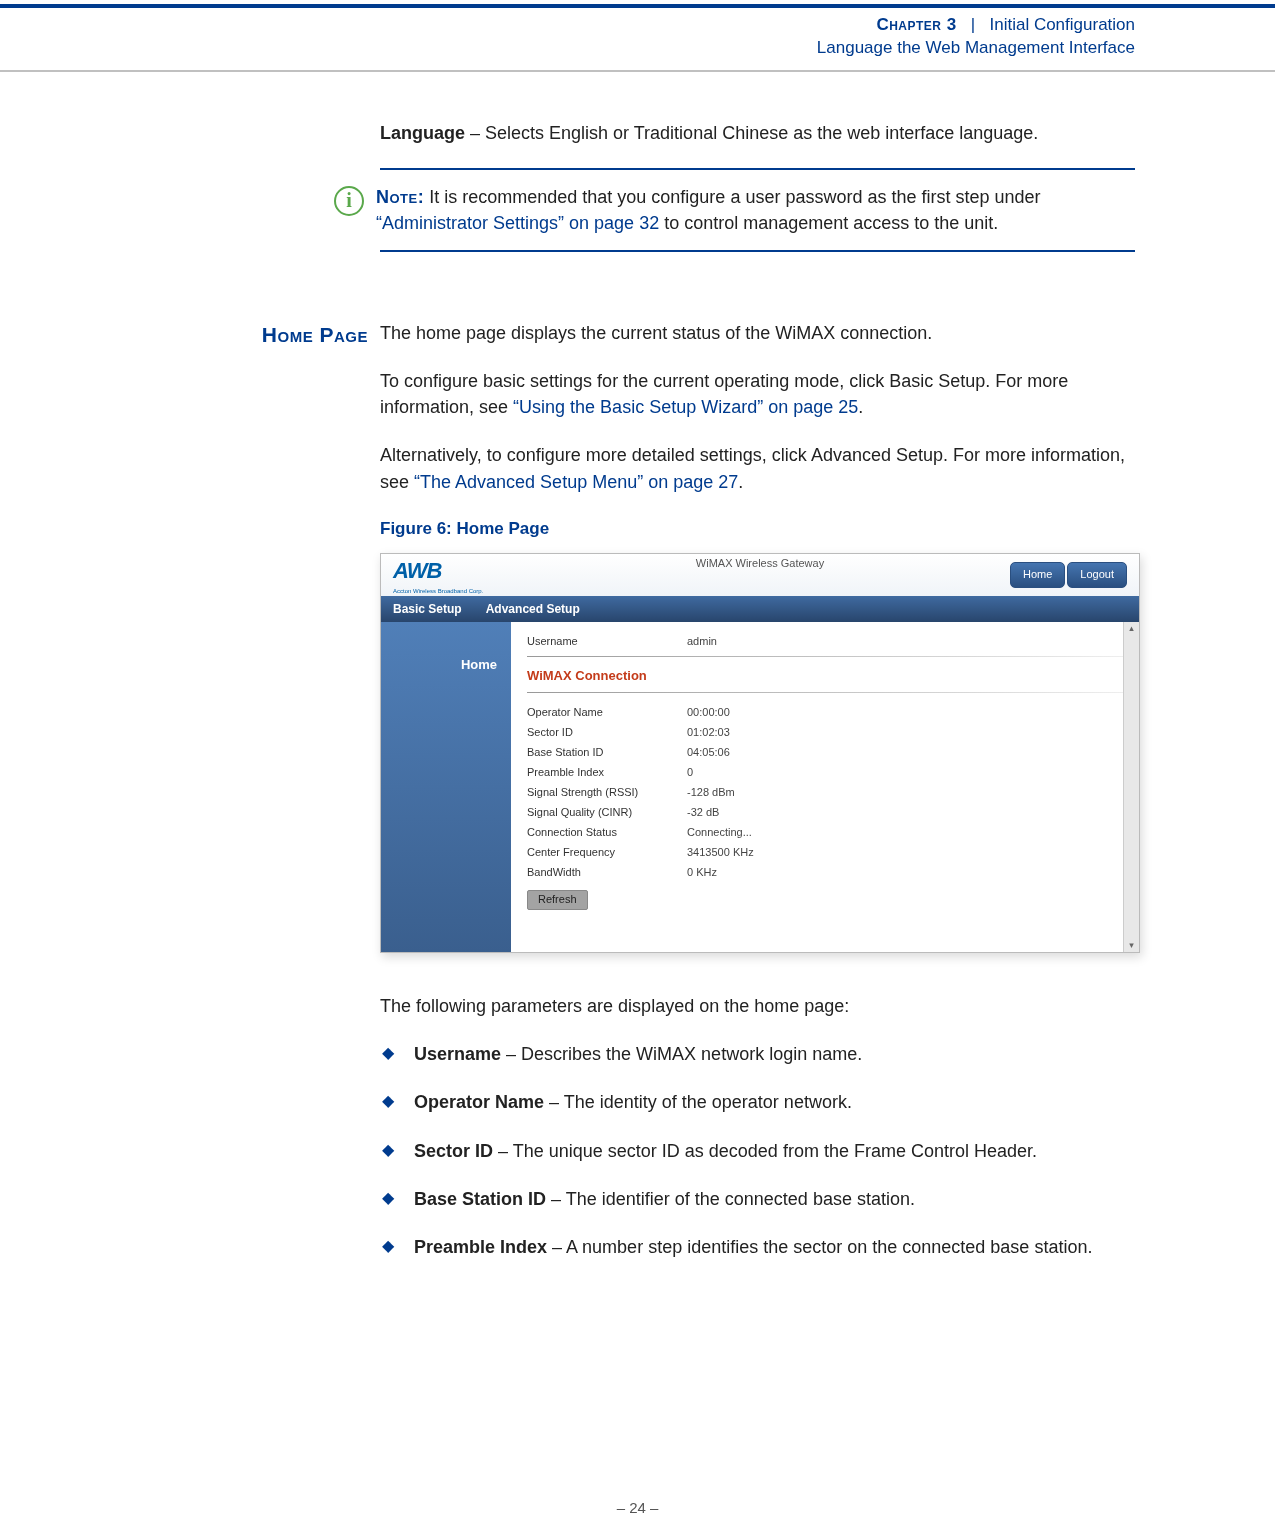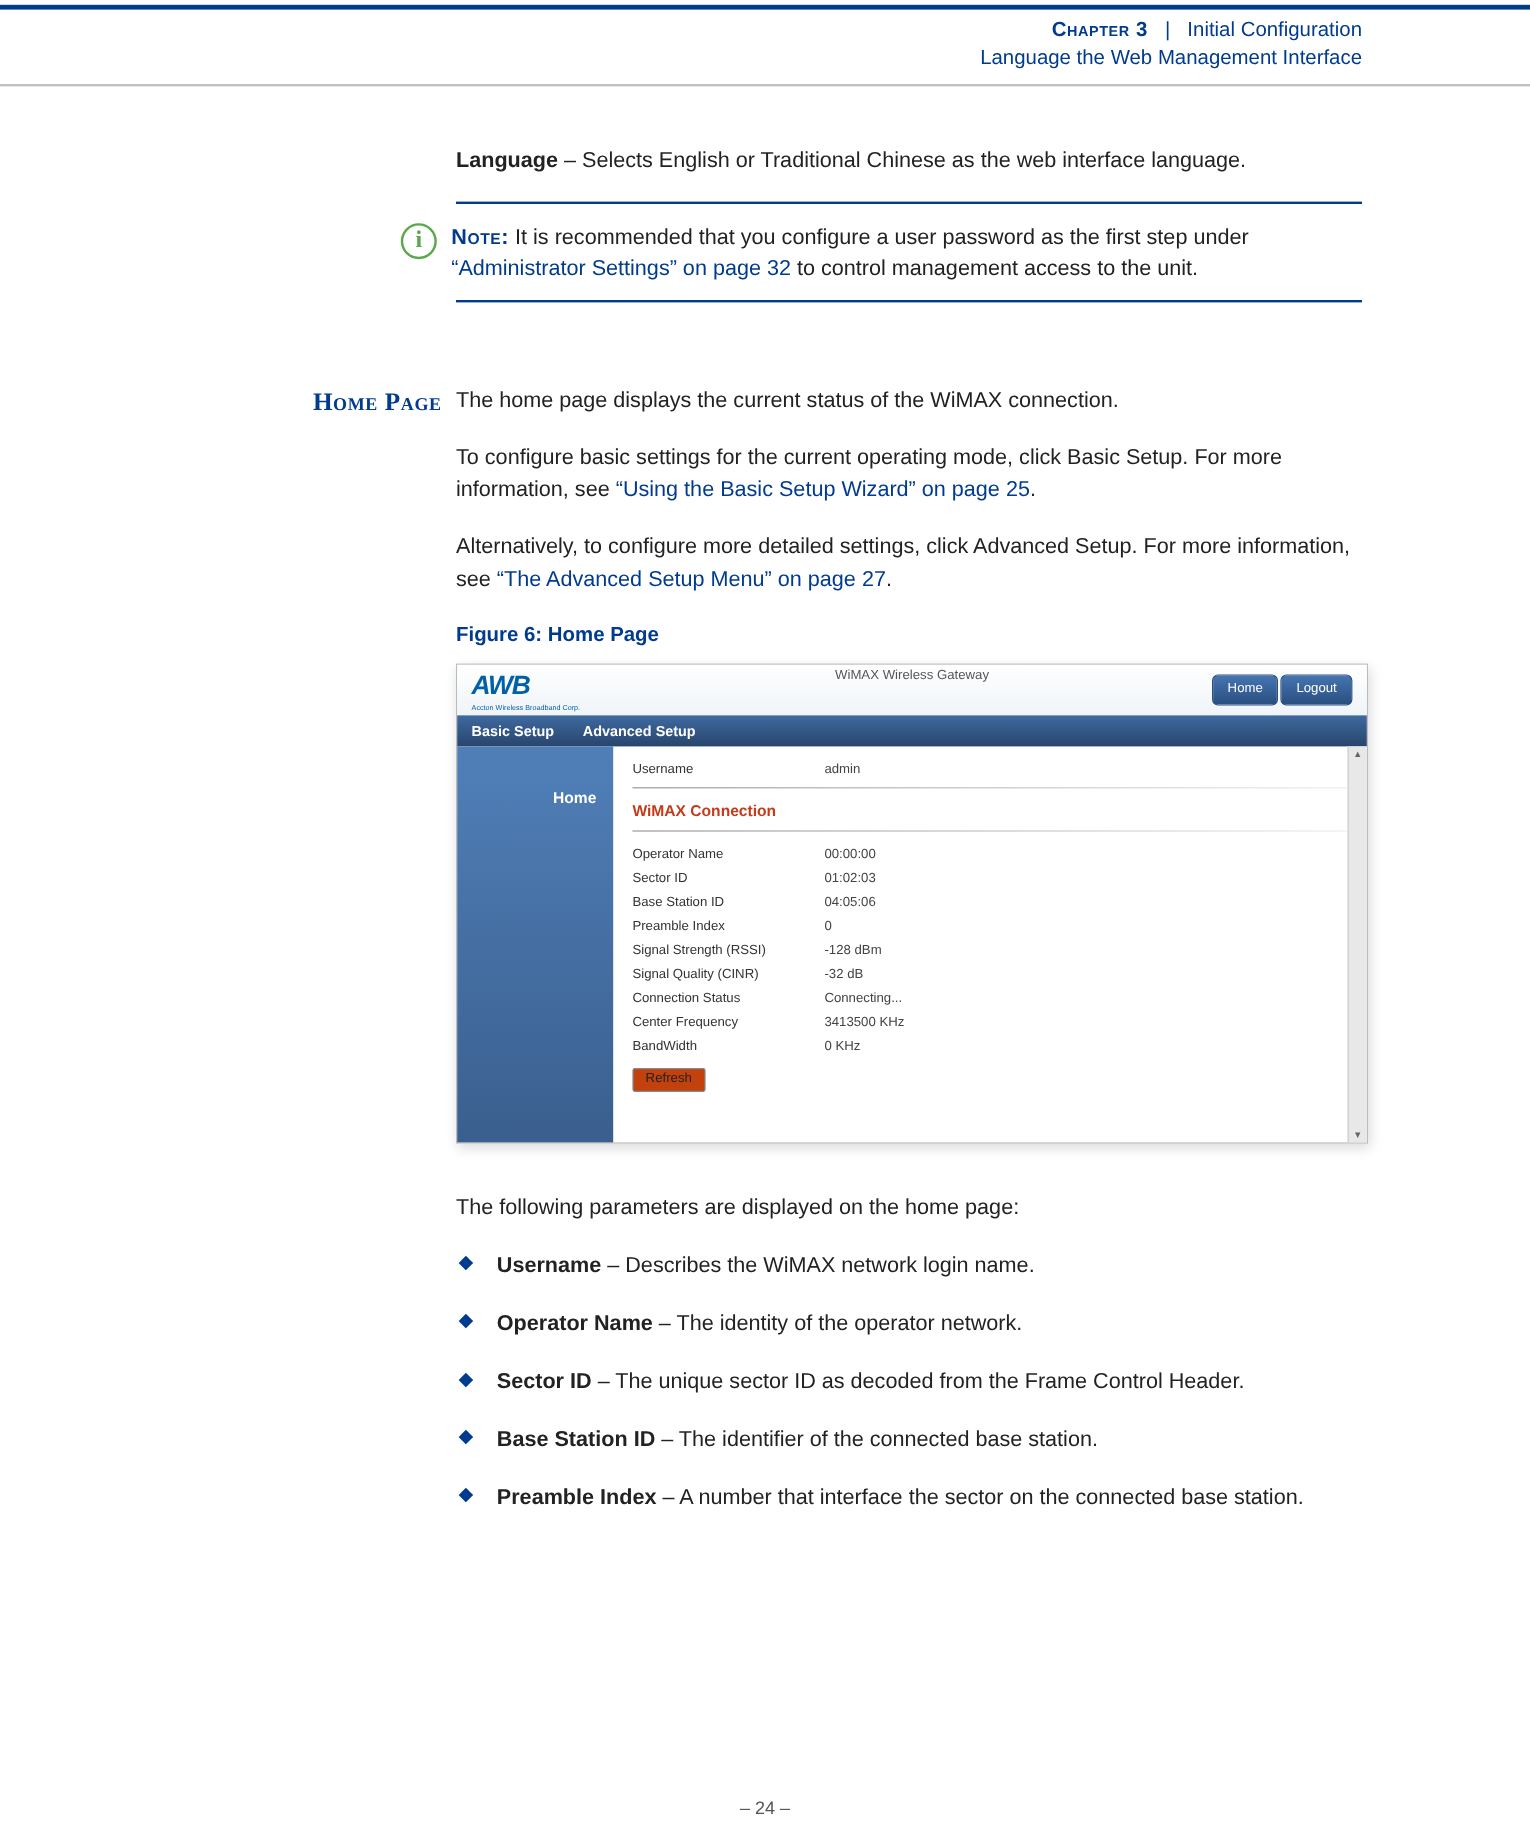--- a/index.html
+++ b/index.html
@@ -55,21 +55,20 @@
     width: 240px;
     flex-shrink: 0;
     text-align: right;
     padding-right: 12px;
     color: #003b8e;
     font-weight: bold;
     font-variant: small-caps;
     font-size: 21px;
     letter-spacing: 0.5px;
     line-height: 1.45;
-    font-family: Liberation Serif, serif;
   }
   .right-body {
     flex: 1;
     font-size: 18px;
     line-height: 1.45;
     color: #222;
   }
   .right-body p { margin: 0 0 22px 0; }
   .bold { font-weight: bold; }
   .link { color: #003b8e; }
@@ -227,21 +226,21 @@
     color: #333;
     padding: 2px 0;
   }
   .ss-row .k { width: 160px; }
   .ss-row .v { color: #444; }
   .ss-refresh {
     margin-top: 8px;
     font-size: 11px;
     padding: 1px 10px;
     border: 1px solid #888;
-    background: #c2410c;
+    background: #a3a3a3;
     border-radius: 2px;
     display:inline-block;
   }
   .param-intro { margin: 0 0 22px 0; }
   ul.params {
     list-style: none;
     padding: 0;
     margin: 0;
   }
   ul.params li {
@@ -386,21 +385,21 @@
             </div>
           </div>
         </div>
 
         <p class="param-intro">The following parameters are displayed on the home page:</p>
         <ul class="params">
           <li><span class="bold">Username</span><span> – Describes the WiMAX network login name.</span></li>
           <li><span class="bold">Operator Name</span><span> – The identity of the operator network.</span></li>
           <li><span class="bold">Sector ID</span><span> – The unique sector ID as decoded from the Frame Control Header.</span></li>
           <li><span class="bold">Base Station ID</span><span> – The identifier of the connected base station.</span></li>
-          <li><span class="bold">Preamble Index</span><span> – A number that interface the sector on the connected base station.</span></li>
+          <li><span class="bold">Preamble Index</span><span> – A number step identifies the sector on the connected base station.</span></li>
         </ul>
       </div>
     </div>
 
   </div>
 
   <div class="footer">–  24  –</div>
 </div>
 
 </body></html>

